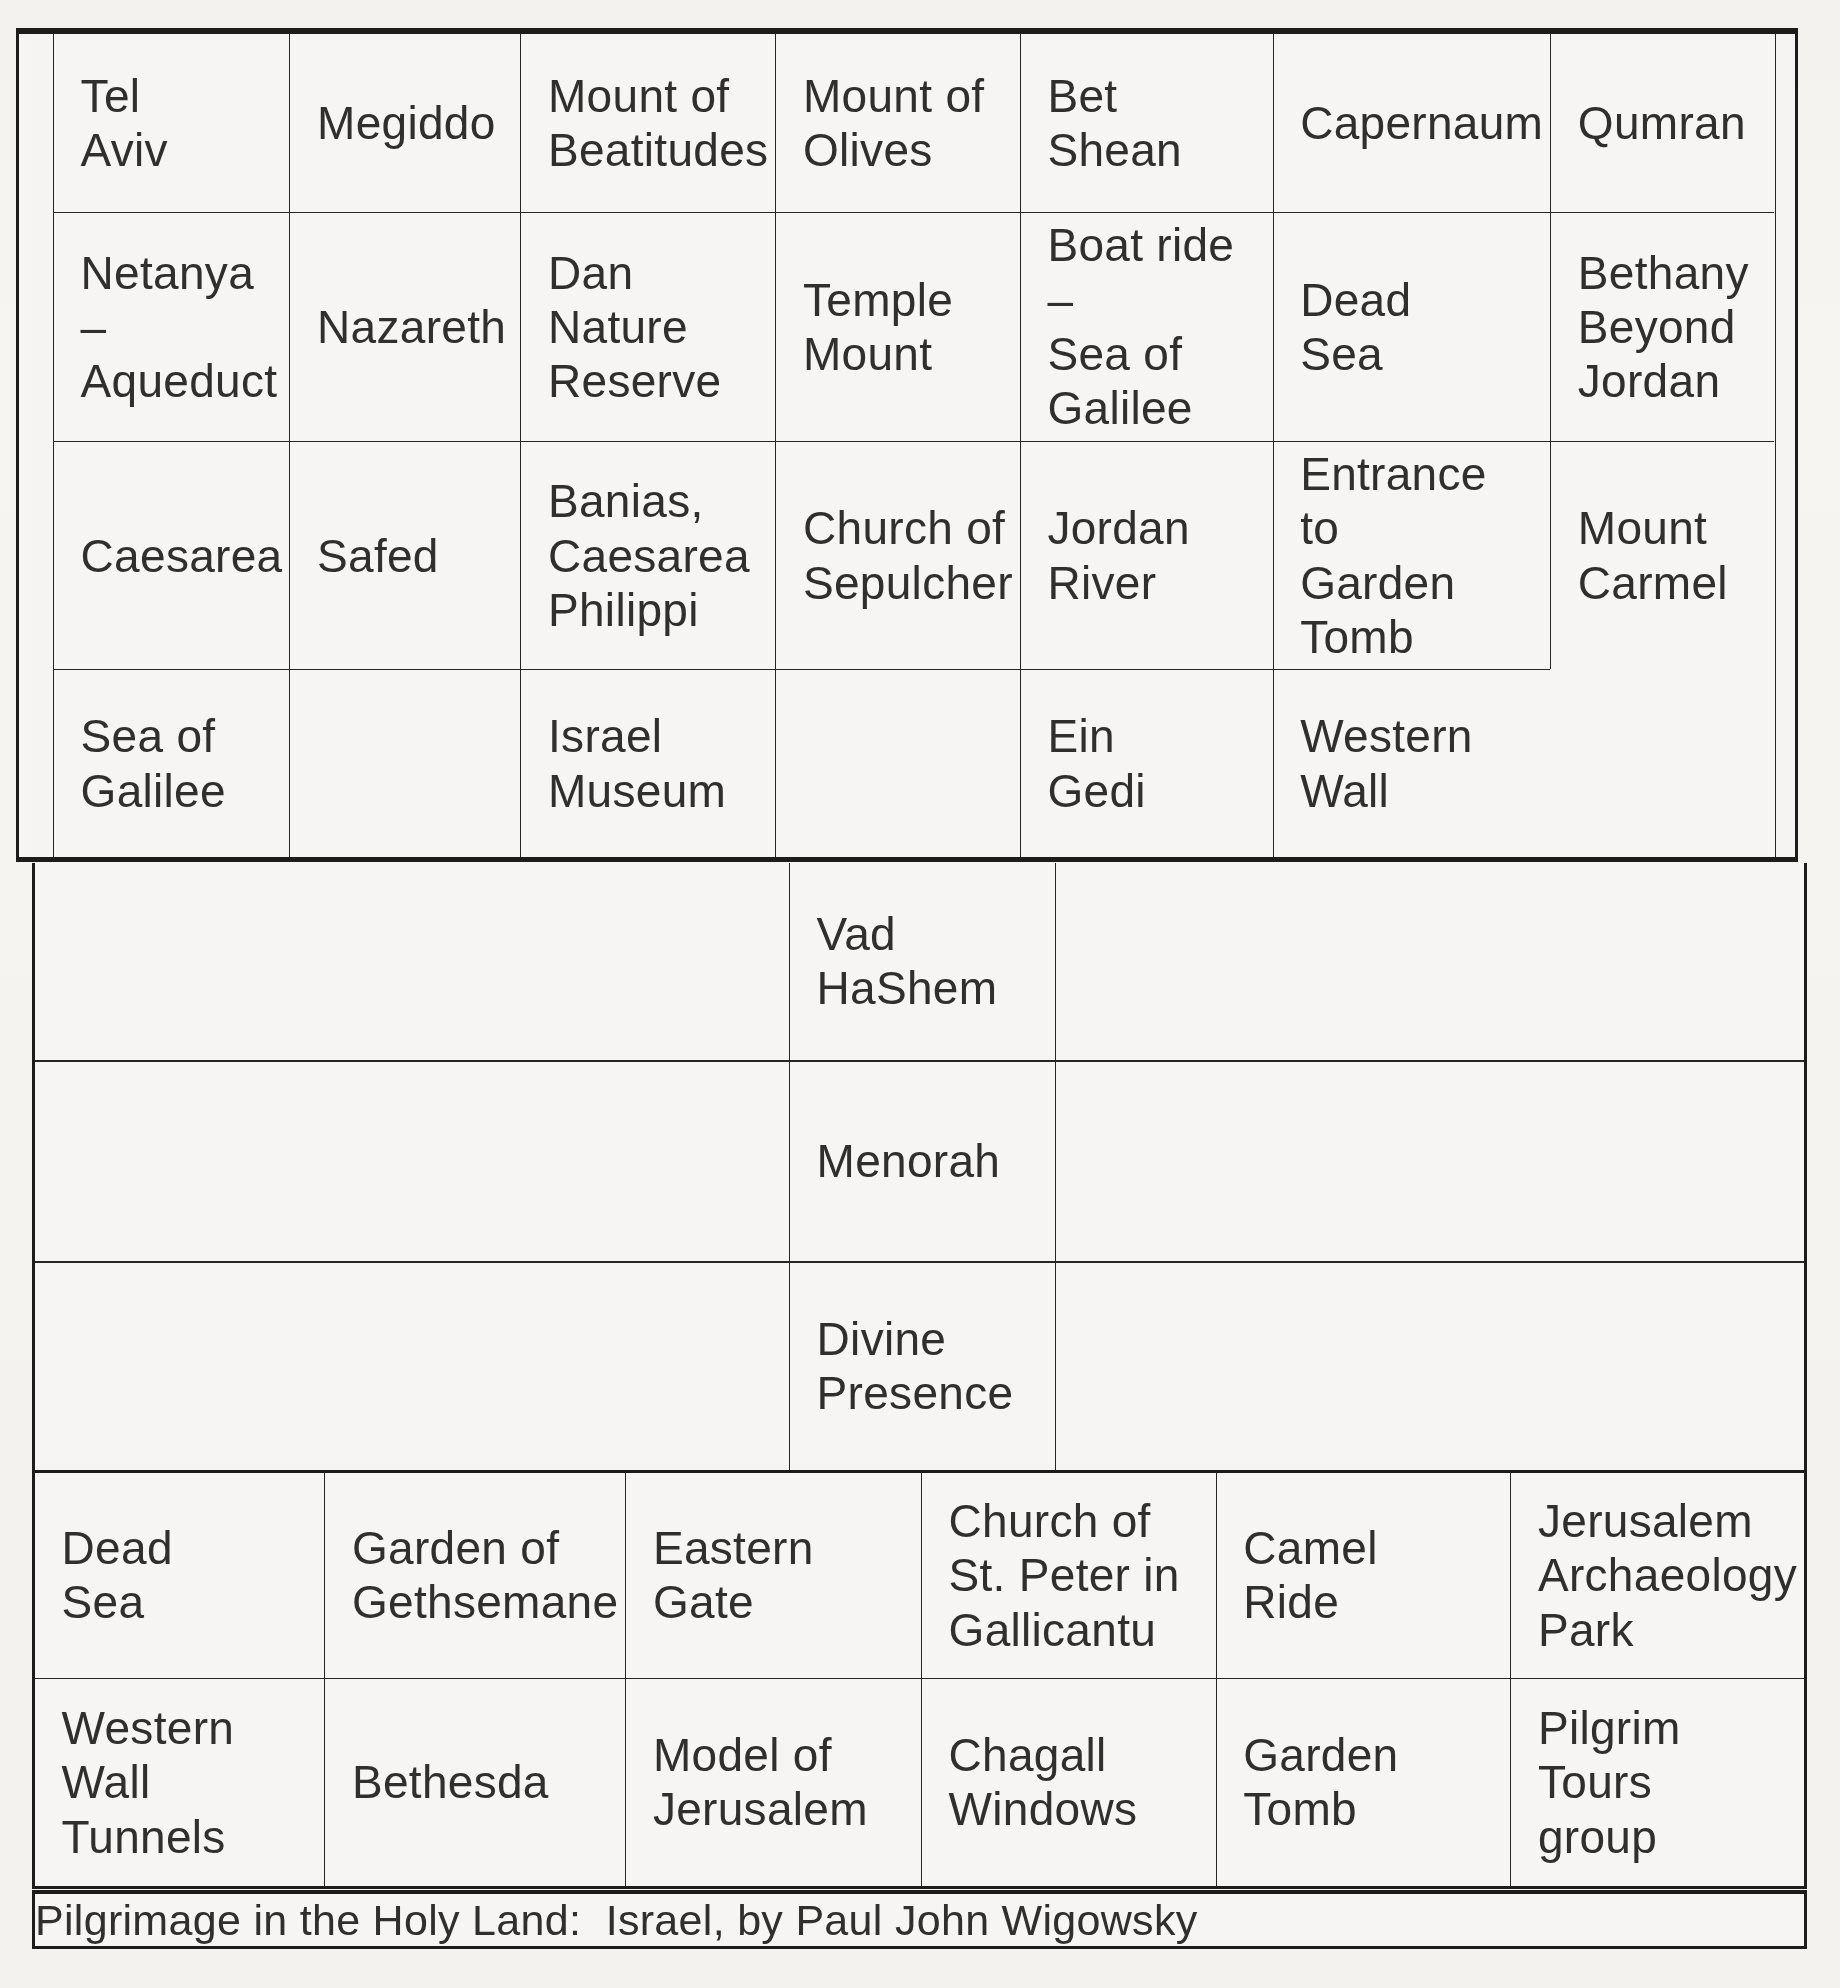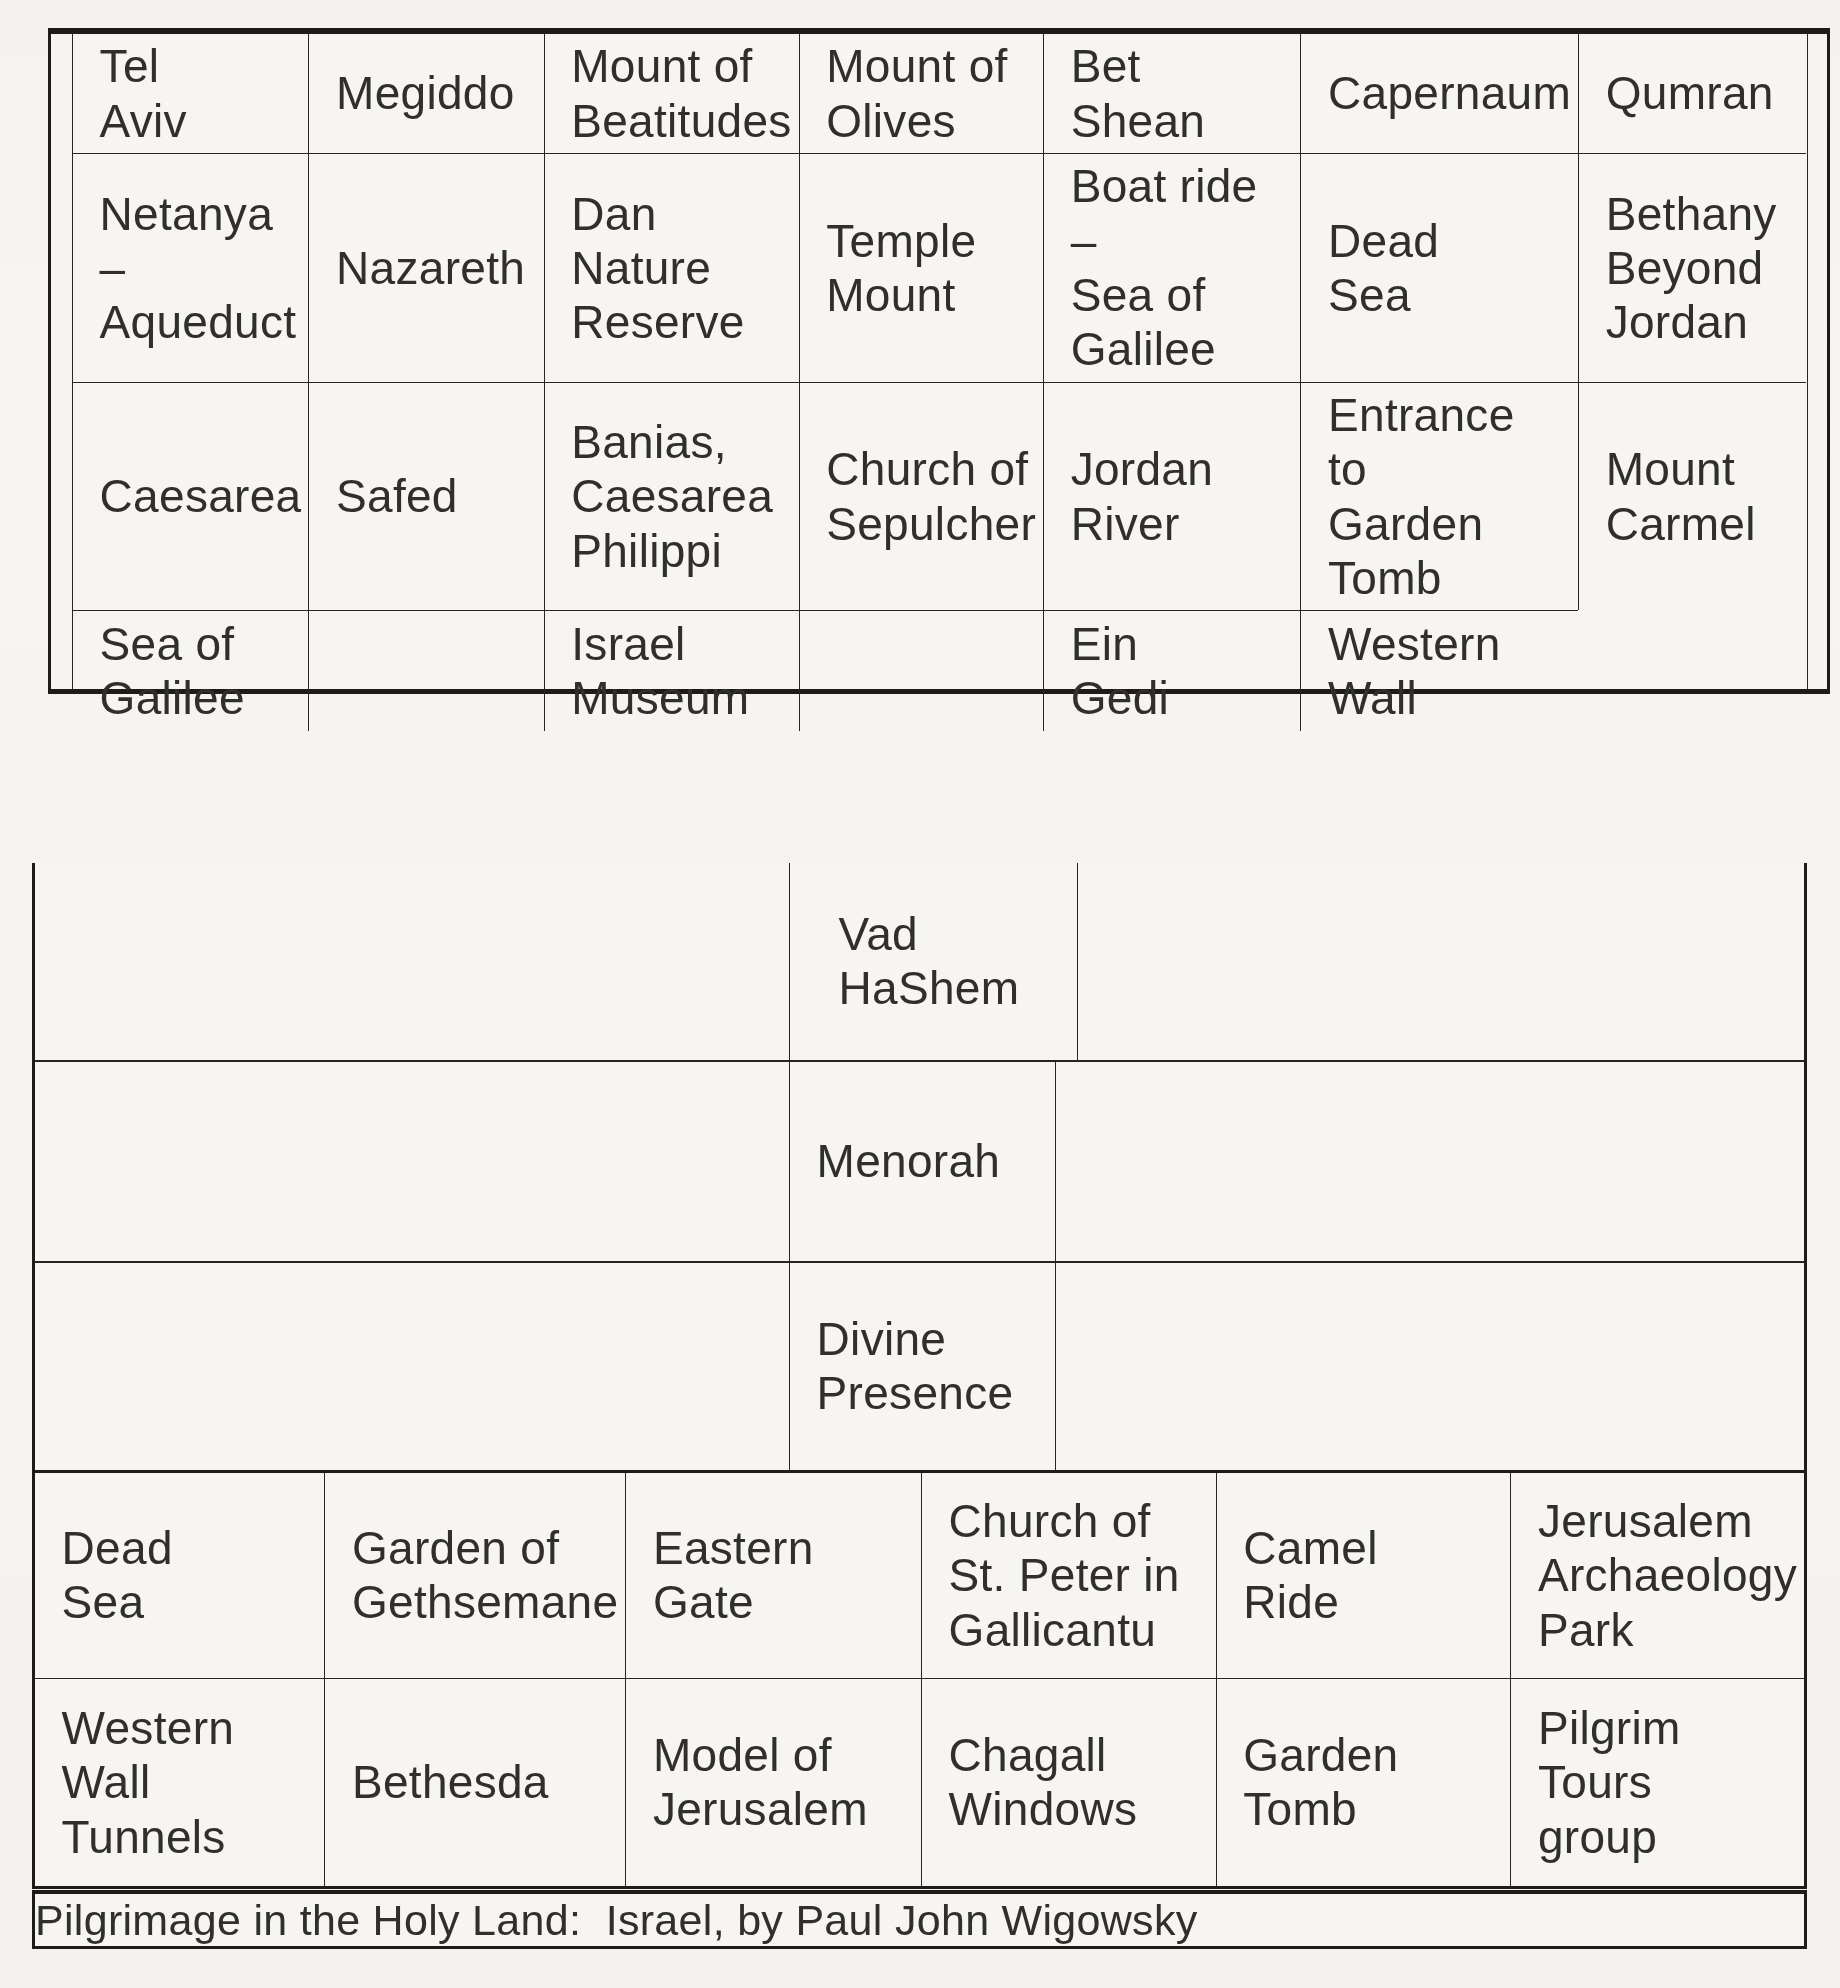--- a/index.html
+++ b/index.html
@@ -17,28 +17,29 @@
   }
   .cell-text {
     white-space: pre-line;
     font-size: 46px;
     line-height: 1.18;
     letter-spacing: 0.3px;
     color: #302f2d;
   }
   
   .top-table {
-    position: absolute; left: 48px; top: 28px;
-    width: 1782px; height: 666px;
+    position: absolute; left: 16px; top: 28px;
+    width: 1782px; height: 834px;
     border: 3.5px solid #1d1c1b;
     border-top-width: 6.2px;
     border-bottom-width: 5.3px;
     box-sizing: border-box;
     display: flex;
     background: #f6f5f3;
+    padding-left: 13px;
   }
   .side-strip { flex: none; background: #f5f4f2; }
   .side-strip.left  { width: 21px; border-right: 1.8px solid #262523; }
   .side-strip.right { width: 19.5px; border-left: 1.8px solid #262523; }
   .tt-grid {
     flex: 1;
     display: grid;
     grid-template-columns: 272fr 276fr 278fr 280fr 302fr 272fr 268fr;
     grid-template-rows: 229fr 233fr 234fr 241fr;
   }
@@ -57,21 +58,21 @@
     position: absolute; left: 32px; top: 863px;
     width: 1775px; height: 607px;
     border-left: 3.5px solid #1d1c1b;
     border-right: 3.5px solid #1d1c1b;
     box-sizing: border-box;
     display: grid;
     grid-template-rows: 222fr 227fr 236fr;
     background: #f6f5f3;
   }
   .m-row { display: flex; border-top: 2.7px solid #262523; min-height: 0; }
-  .m-row:first-child { border-top: none; gap: 22px; }
+  .m-row:first-child { border-top: none; }
   .m-left  { flex: none; width: 755px; border-right: 1.8px solid #262523; box-sizing: border-box; }
   .m-mid   { flex: none; width: 266px; border-right: 1.8px solid #262523; box-sizing: border-box;
              display: flex; align-items: center; padding: 5.3px 7px 5.3px 26.6px; }
   .m-right { flex: 1; }
   
   .bottom-table {
     position: absolute; left: 32px; top: 1470px;
     width: 1775px; height: 419px;
     border: 3.5px solid #1d1c1b;
     box-sizing: border-box;

